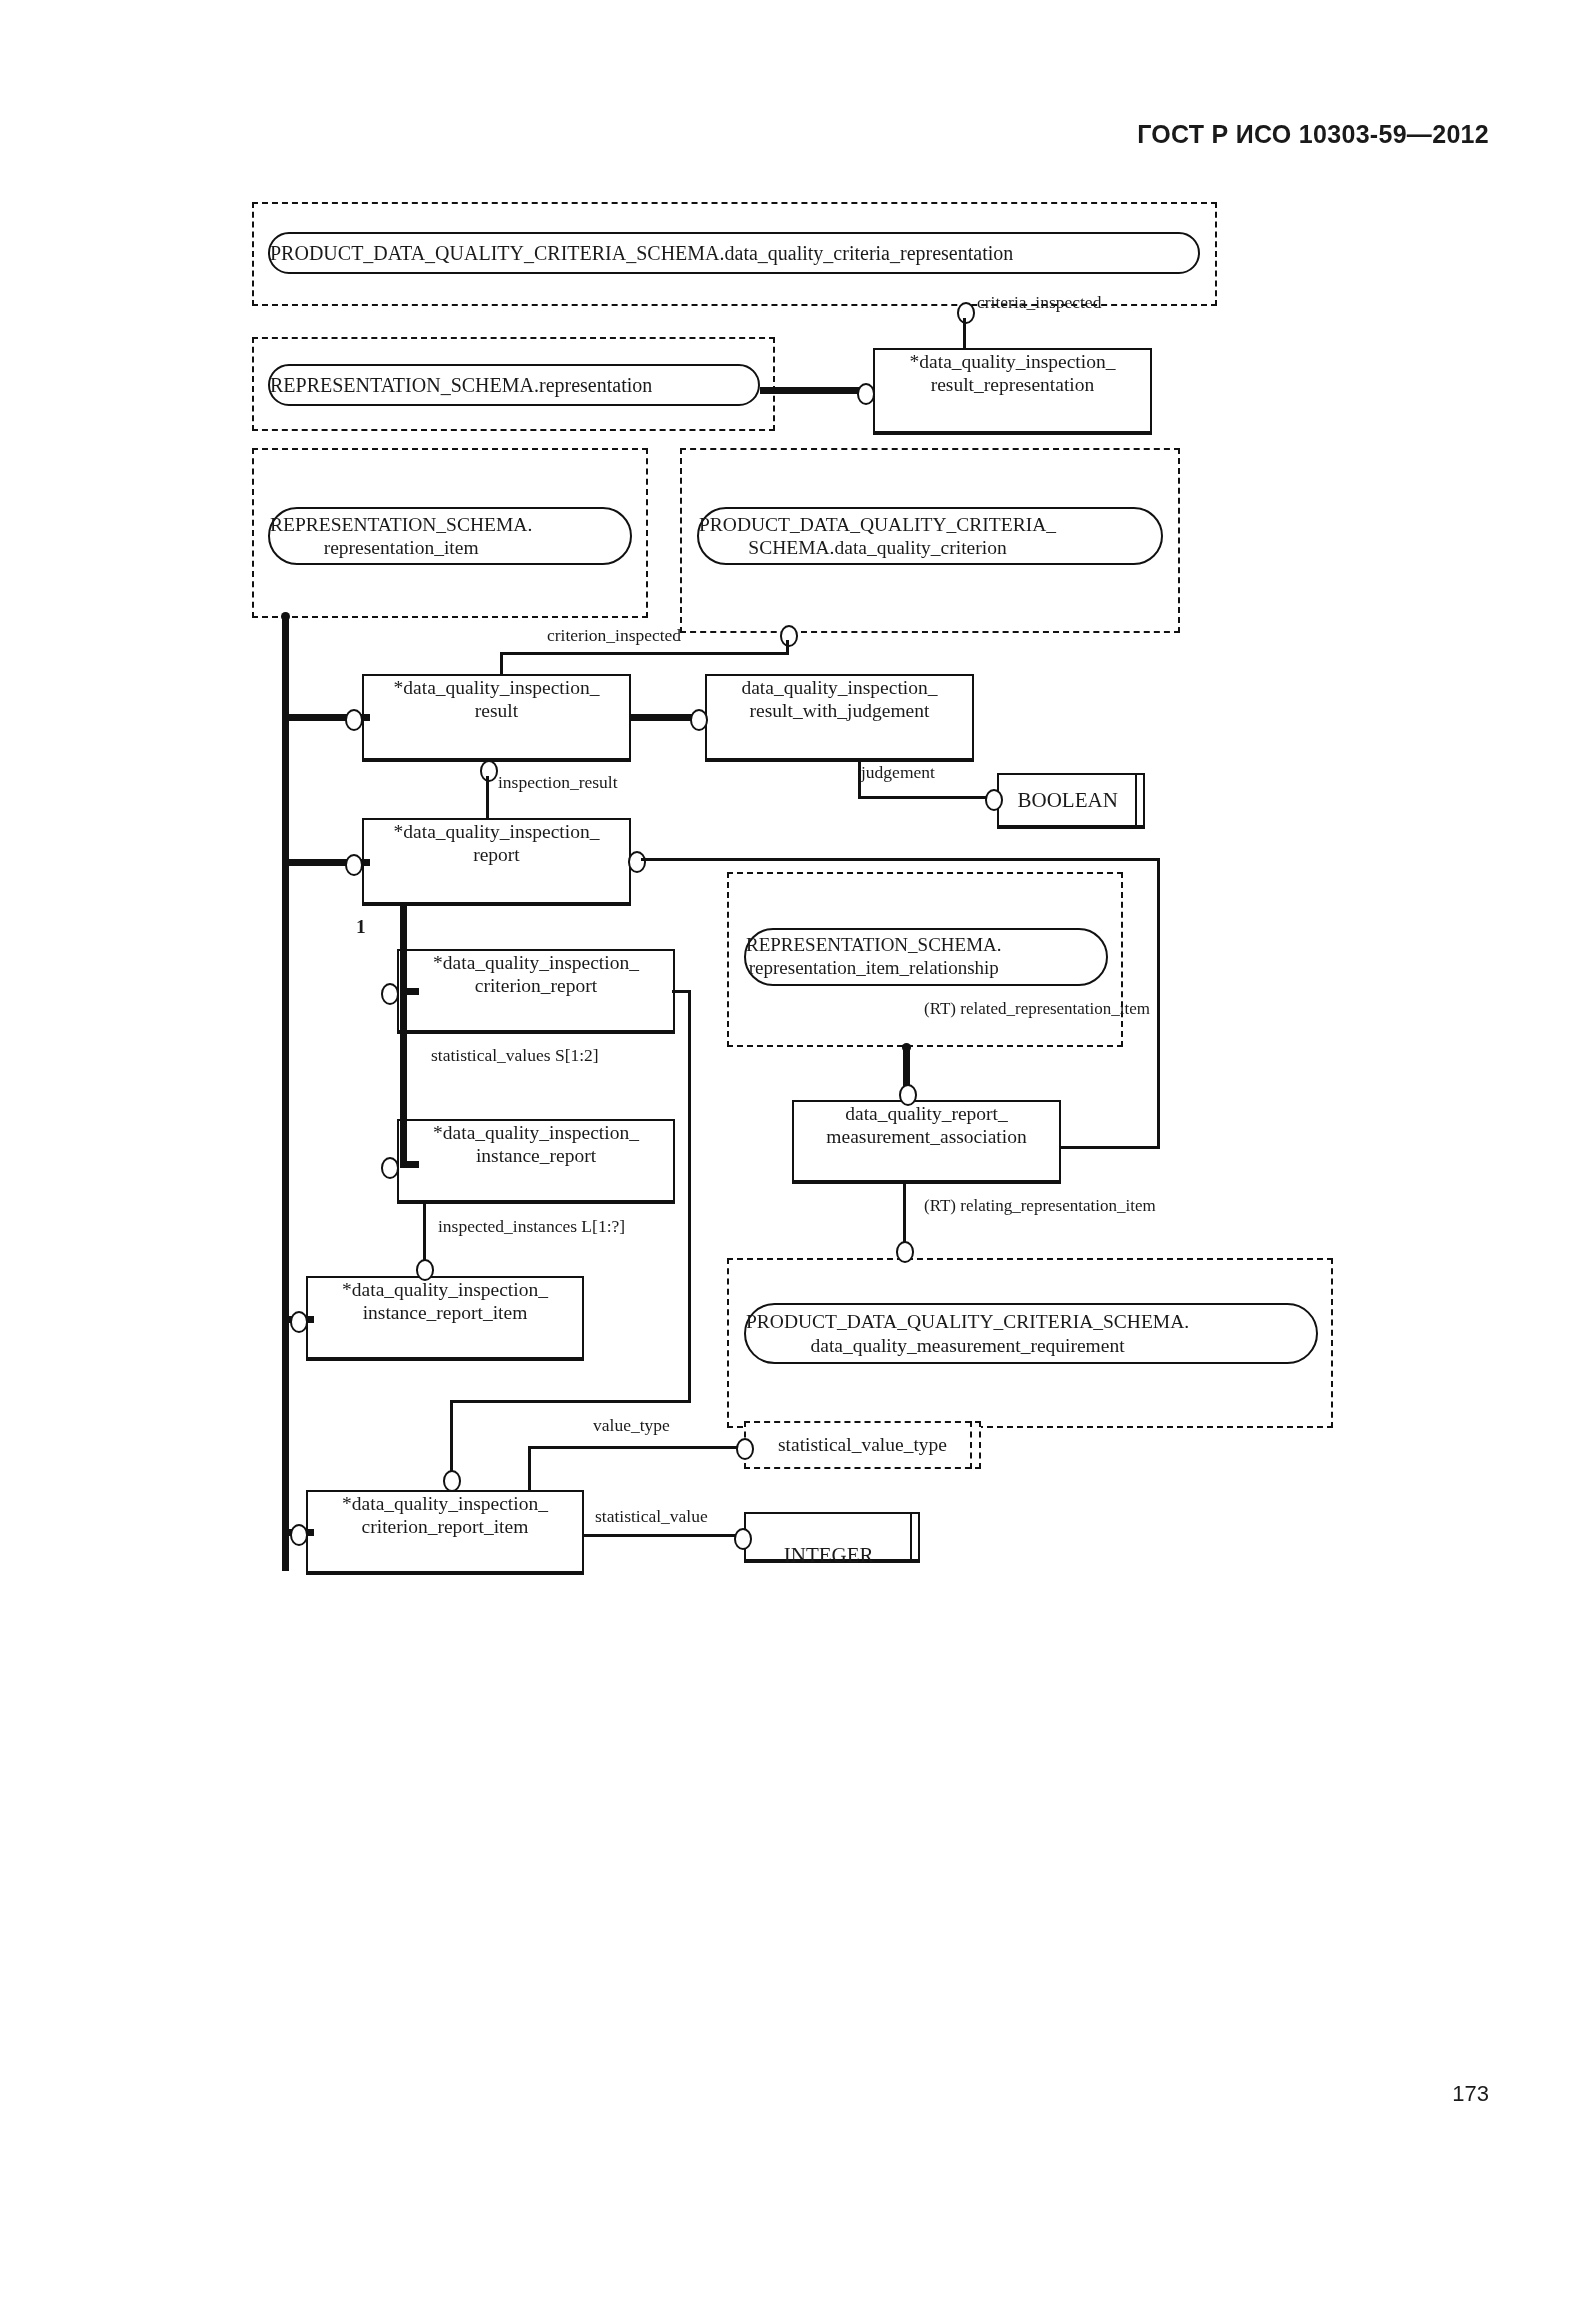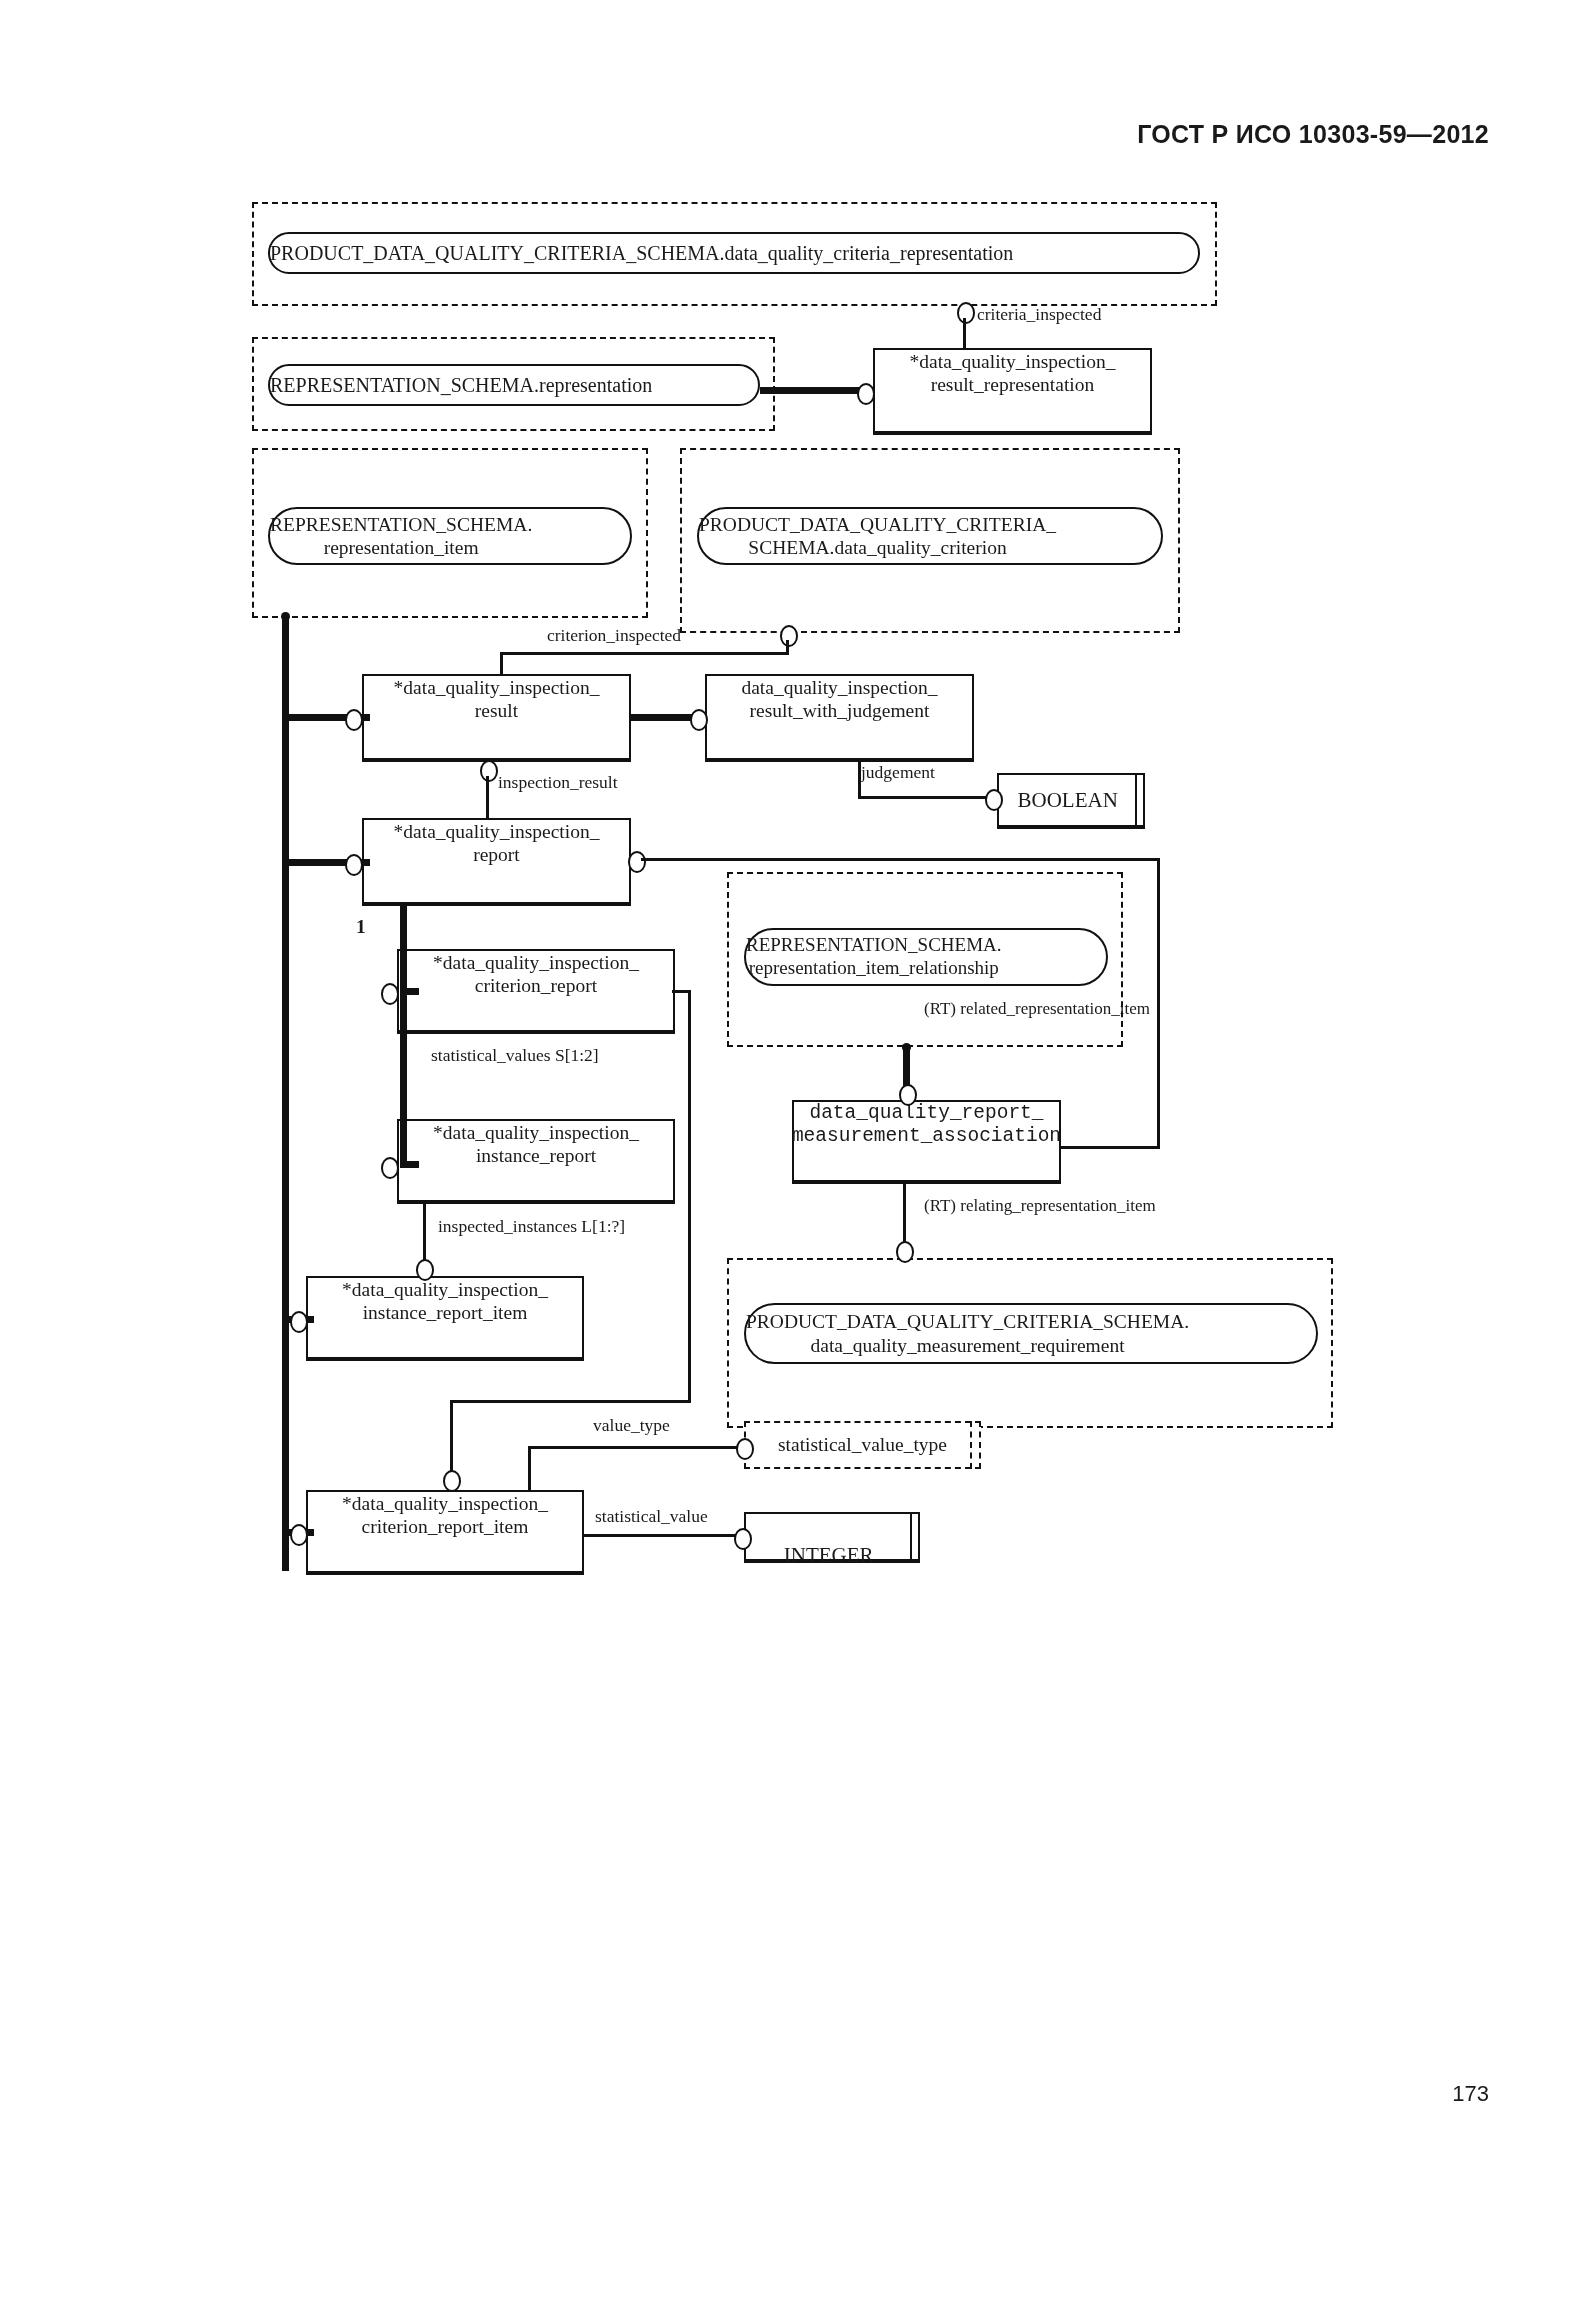--- a/index.html
+++ b/index.html
@@ -159,42 +159,42 @@
       </span>
     </div>
 
     <div class="ent" style="left:306px;top:1490px;width:278px;height:85px;font-size:19.5px;">
       <span>
         <span>*data_quality_inspection_</span><br>
         <span>criterion_report_item</span>
       </span>
     </div>
 
-    <div class="ent" style="left:792px;top:1100px;width:269px;height:84px;font-size:19.5px;font-family:Liberation Mono, monospace;">
+    <div class="ent" style="left:792px;top:1100px;width:269px;height:84px;font-size:19.5px;">
       <span>
         <span>data_quality_report_</span><br>
         <span>measurement_association</span>
       </span>
     </div>
 
     <div class="prim" style="left:997px;top:773px;width:148px;height:56px;font-size:21px;">
       <span style="margin-right:6.7px;">BOOLEAN</span>
     </div>
 
     <div class="prim" style="left:744px;top:1512px;width:176px;height:51px;font-size:21px;">
       <span style="margin-right:6.7px;margin-top:38px;">INTEGER</span>
     </div>
 
     <div class="sel" style="left:744px;top:1421px;width:237px;height:48px;font-size:19.5px;">
       <span style="margin-right:0;">statistical_value_type</span>
     </div>
 
     <div class="circ" style="left:957px;top:302px;"></div>
     <div class="v" style="left:963px;top:318px;height:31px;"></div>
-    <div class="lbl" style="left:977px;top:304px;">criteria_inspected</div>
+    <div class="lbl" style="left:977px;top:292px;">criteria_inspected</div>
 
     <div class="ht" style="left:760px;top:387px;width:102px;"></div>
     <div class="circ" style="left:857px;top:383px;"></div>
 
     <div class="vt" style="left:282px;top:616px;height:955px;"></div>
     <div class="dot" style="left:281px;top:612px;"></div>
 
     <div class="ht" style="left:282px;top:714px;width:88px;"></div>
     <div class="circ" style="left:345px;top:709px;"></div>
 

